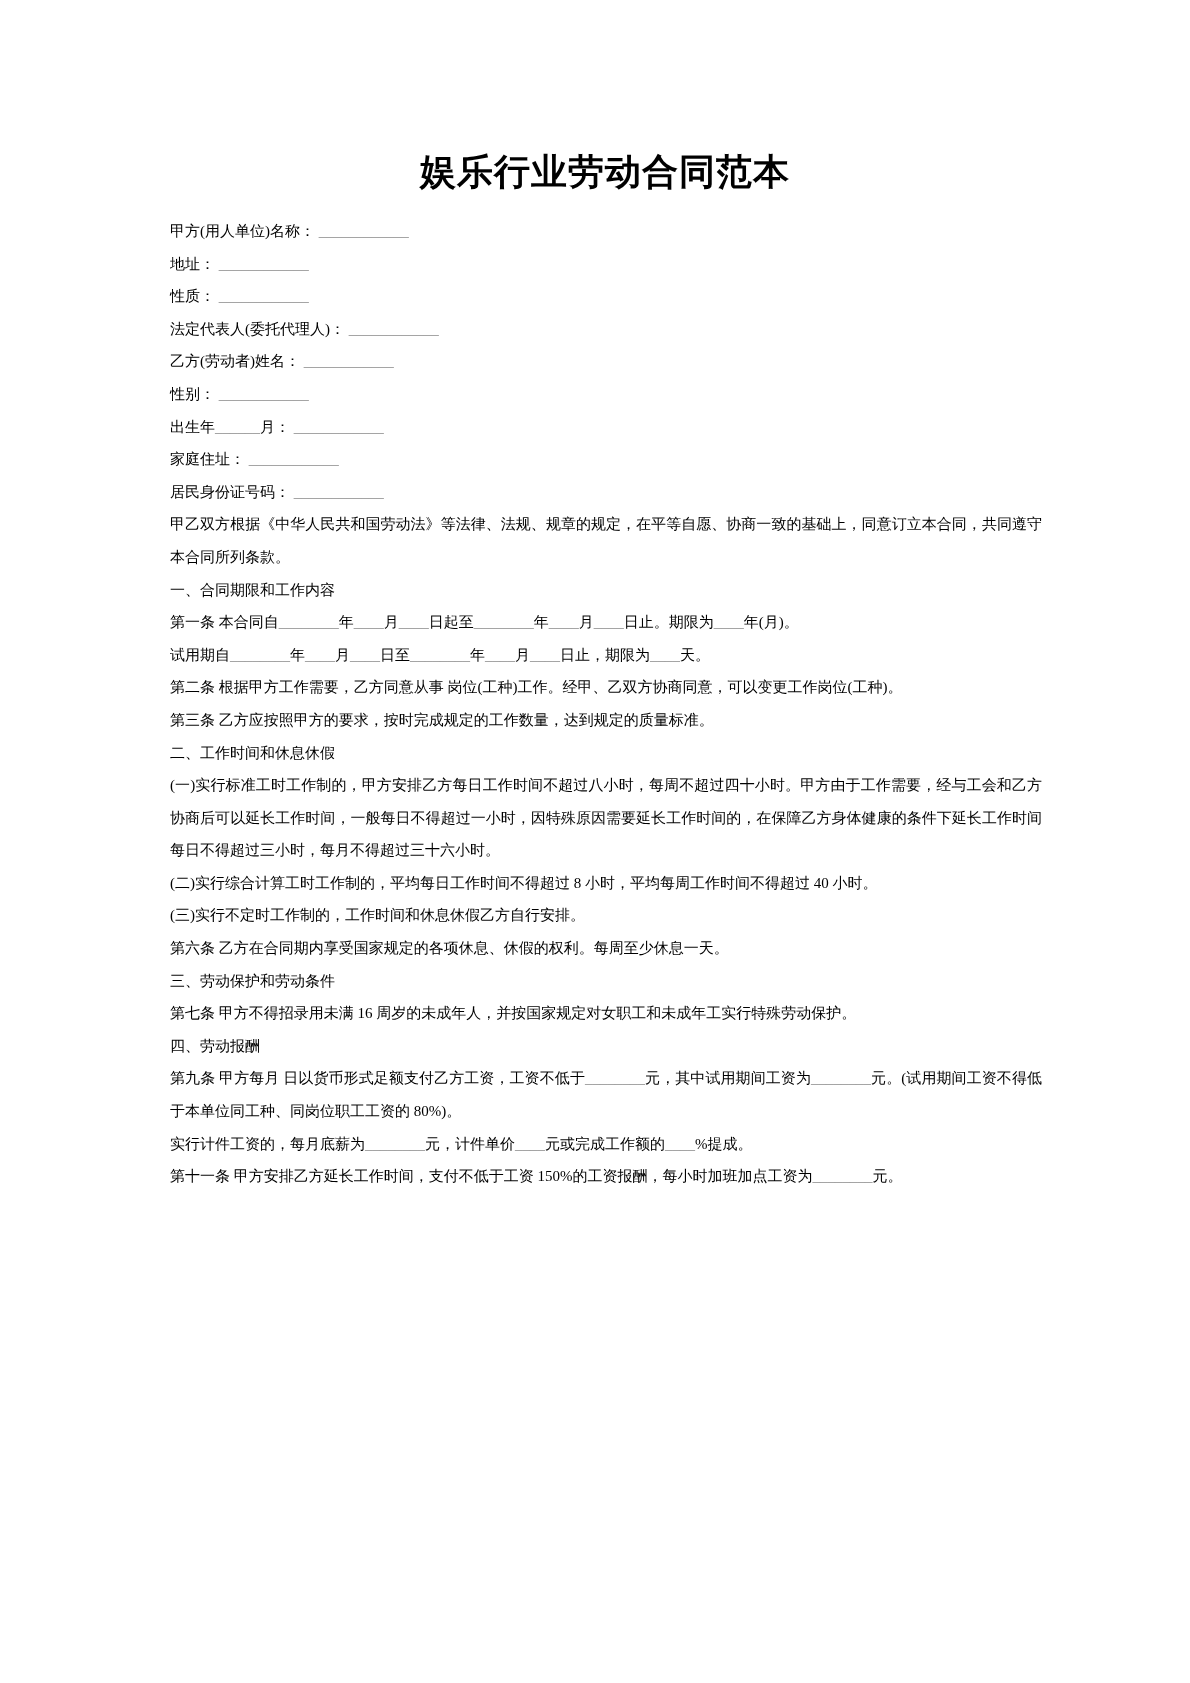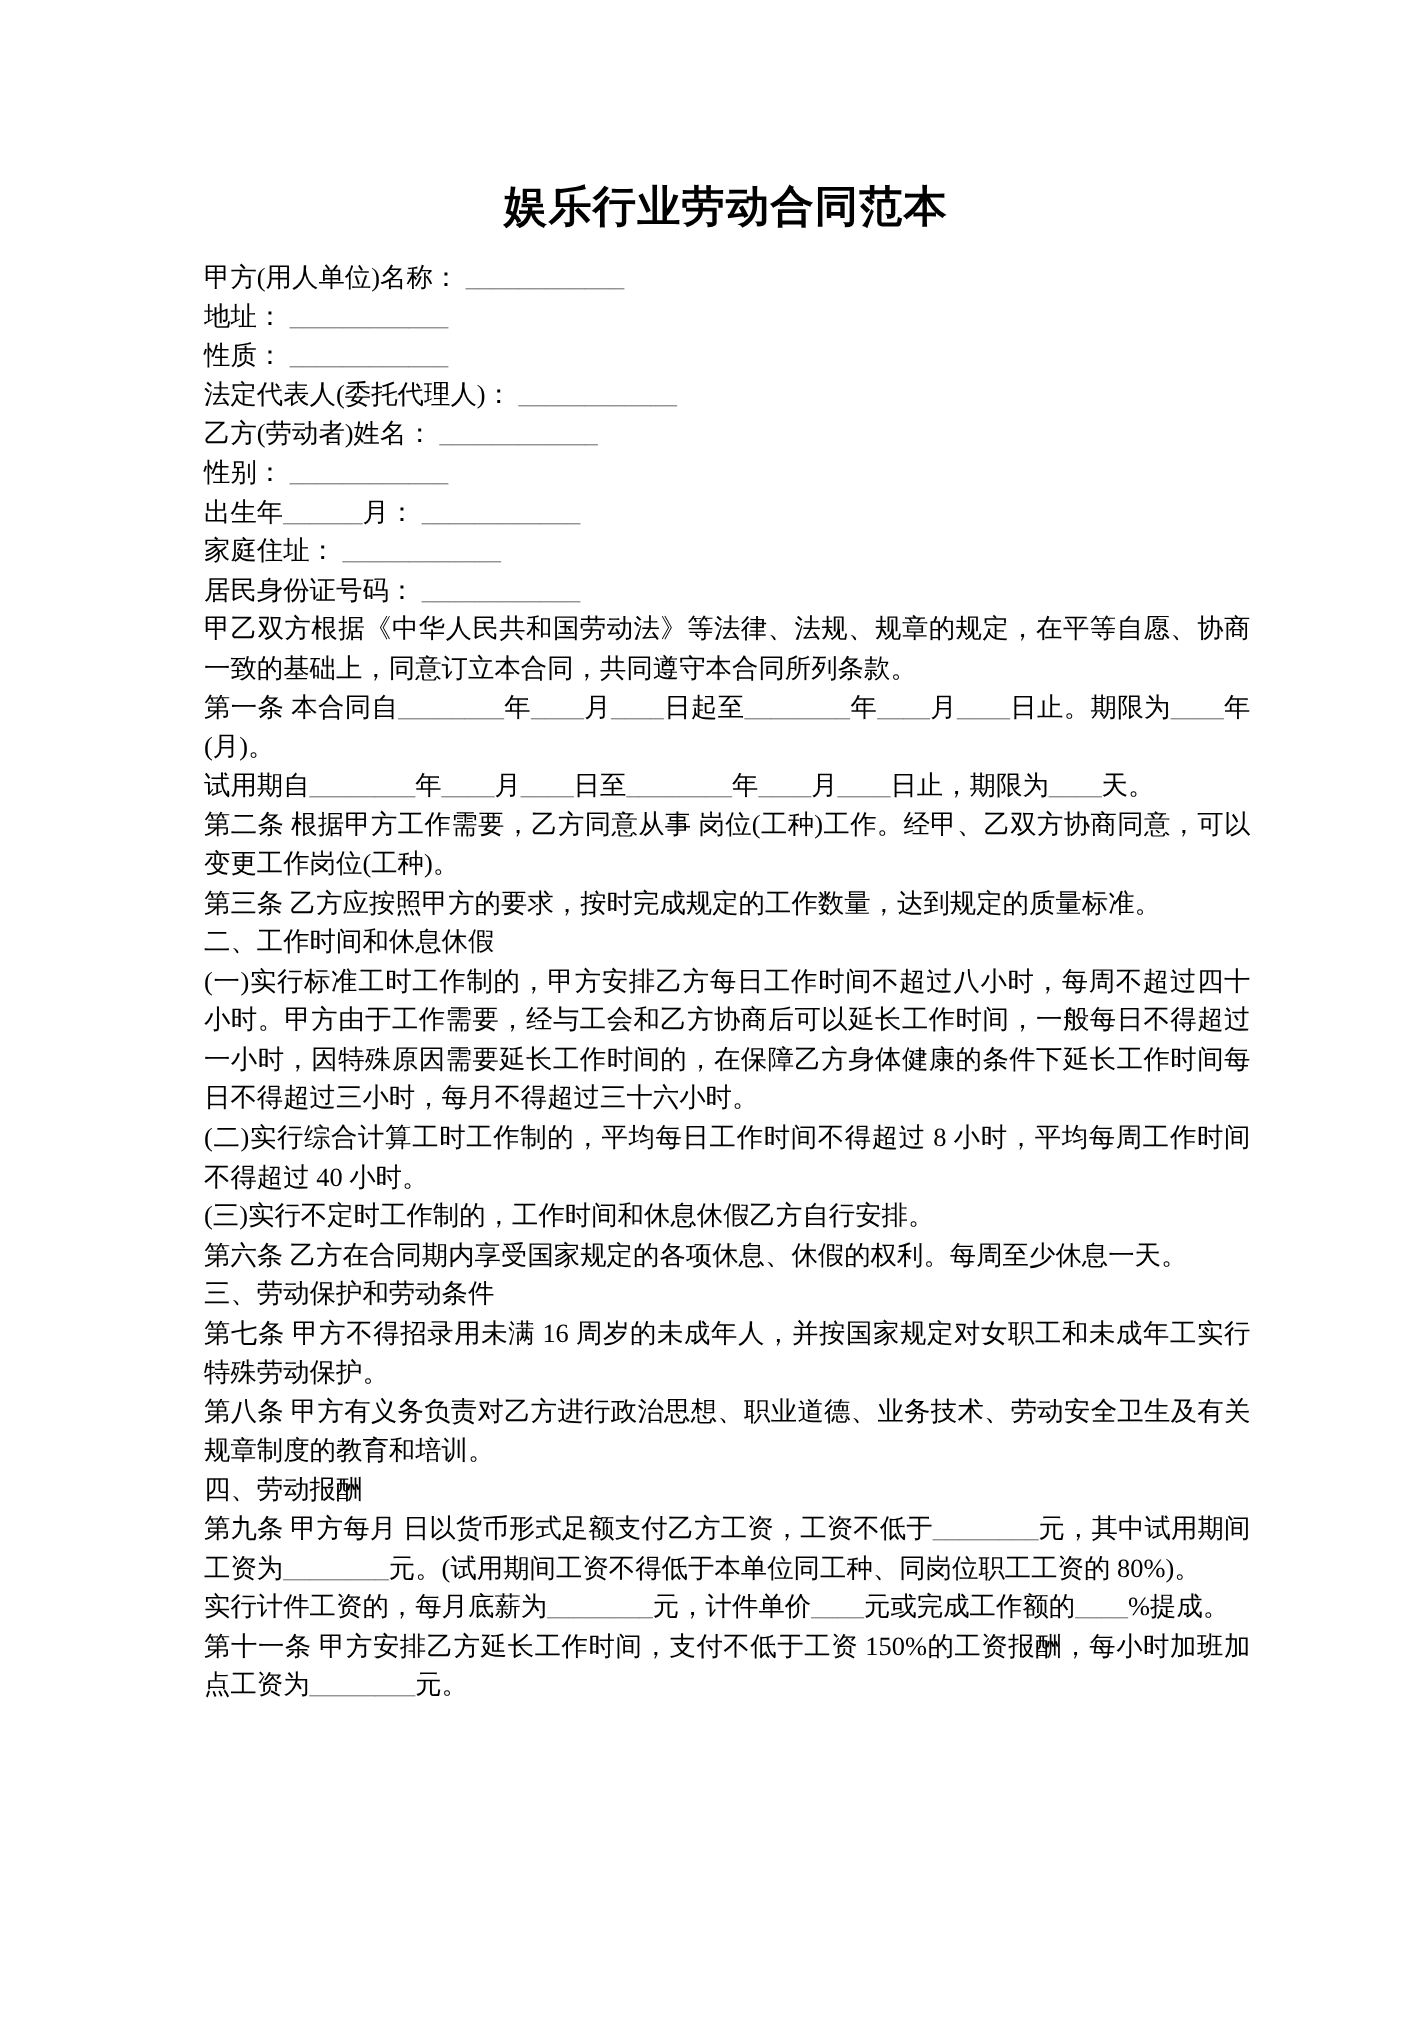--- a/index.html
+++ b/index.html
@@ -27,21 +27,21 @@
     letter-spacing: 1px;
     color: #000000;
     font-family: "Liberation Serif", "DejaVu Serif", serif;
   }
   .doc-body {
     width: 872px;
   }
   .doc-line {
     margin: 0;
     padding: 0;
-    font-size: 22px;
+    font-size: 15px;
     line-height: 32.6px;
     text-align: justify;
     text-justify: inter-ideograph;
     word-break: break-all;
     color: #000000;
   }
   .doc-line .blank {
     color: #8a8a8a;
     letter-spacing: 0;
   }
@@ -55,30 +55,30 @@
       <p class="doc-line"><span class="text-run">甲方(用人单位)名称： </span><span class="blank">____________</span></p>
       <p class="doc-line"><span class="text-run">地址： </span><span class="blank">____________</span></p>
       <p class="doc-line"><span class="text-run">性质： </span><span class="blank">____________</span></p>
       <p class="doc-line"><span class="text-run">法定代表人(委托代理人)： </span><span class="blank">____________</span></p>
       <p class="doc-line"><span class="text-run">乙方(劳动者)姓名： </span><span class="blank">____________</span></p>
       <p class="doc-line"><span class="text-run">性别： </span><span class="blank">____________</span></p>
       <p class="doc-line"><span class="text-run">出生年</span><span class="blank">______</span><span class="text-run">月： </span><span class="blank">____________</span></p>
       <p class="doc-line"><span class="text-run">家庭住址： </span><span class="blank">____________</span></p>
       <p class="doc-line"><span class="text-run">居民身份证号码： </span><span class="blank">____________</span></p>
       <p class="doc-line"><span class="text-run">甲乙双方根据《中华人民共和国劳动法》等法律、法规、规章的规定，在平等自愿、协商一致的基础上，同意订立本合同，共同遵守本合同所列条款。</span></p>
+      <p class="doc-line"><span class="text-run">一、合同期限和工作内容</span></p>
       <p class="doc-line"><span class="text-run">第一条 本合同自</span><span class="blank">________</span><span class="text-run">年</span><span class="blank">____</span><span class="text-run">月</span><span class="blank">____</span><span class="text-run">日起至</span><span class="blank">________</span><span class="text-run">年</span><span class="blank">____</span><span class="text-run">月</span><span class="blank">____</span><span class="text-run">日止。期限为</span><span class="blank">____</span><span class="text-run">年(月)。</span></p>
       <p class="doc-line"><span class="text-run">试用期自</span><span class="blank">________</span><span class="text-run">年</span><span class="blank">____</span><span class="text-run">月</span><span class="blank">____</span><span class="text-run">日至</span><span class="blank">________</span><span class="text-run">年</span><span class="blank">____</span><span class="text-run">月</span><span class="blank">____</span><span class="text-run">日止，期限为</span><span class="blank">____</span><span class="text-run">天。</span></p>
       <p class="doc-line"><span class="text-run">第二条 根据甲方工作需要，乙方同意从事 岗位(工种)工作。经甲、乙双方协商同意，可以变更工作岗位(工种)。</span></p>
       <p class="doc-line"><span class="text-run">第三条 乙方应按照甲方的要求，按时完成规定的工作数量，达到规定的质量标准。</span></p>
       <p class="doc-line"><span class="text-run">二、工作时间和休息休假</span></p>
       <p class="doc-line"><span class="text-run">(一)实行标准工时工作制的，甲方安排乙方每日工作时间不超过八小时，每周不超过四十小时。甲方由于工作需要，经与工会和乙方协商后可以延长工作时间，一般每日不得超过一小时，因特殊原因需要延长工作时间的，在保障乙方身体健康的条件下延长工作时间每日不得超过三小时，每月不得超过三十六小时。</span></p>
       <p class="doc-line"><span class="text-run">(二)实行综合计算工时工作制的，平均每日工作时间不得超过 8 小时，平均每周工作时间不得超过 40 小时。</span></p>
       <p class="doc-line"><span class="text-run">(三)实行不定时工作制的，工作时间和休息休假乙方自行安排。</span></p>
       <p class="doc-line"><span class="text-run">第六条 乙方在合同期内享受国家规定的各项休息、休假的权利。每周至少休息一天。</span></p>
       <p class="doc-line"><span class="text-run">三、劳动保护和劳动条件</span></p>
       <p class="doc-line"><span class="text-run">第七条 甲方不得招录用未满 16 周岁的未成年人，并按国家规定对女职工和未成年工实行特殊劳动保护。</span></p>
-      <p class="doc-line"><span class="text-run">第八条 甲方有义务负责对乙方进行政治思想、职业道德、业务技术、劳动安全卫生及有关规章制度的教育和培训。</span></p>
       <p class="doc-line"><span class="text-run">四、劳动报酬</span></p>
       <p class="doc-line"><span class="text-run">第九条 甲方每月 日以货币形式足额支付乙方工资，工资不低于</span><span class="blank">________</span><span class="text-run">元，其中试用期间工资为</span><span class="blank">________</span><span class="text-run">元。(试用期间工资不得低于本单位同工种、同岗位职工工资的 80%)。</span></p>
       <p class="doc-line"><span class="text-run">实行计件工资的，每月底薪为</span><span class="blank">________</span><span class="text-run">元，计件单价</span><span class="blank">____</span><span class="text-run">元或完成工作额的</span><span class="blank">____</span><span class="text-run">%提成。</span></p>
       <p class="doc-line"><span class="text-run">第十一条 甲方安排乙方延长工作时间，支付不低于工资 150%的工资报酬，每小时加班加点工资为</span><span class="blank">________</span><span class="text-run">元。</span></p>
     </div>
 </div>
 
 </body></html>

